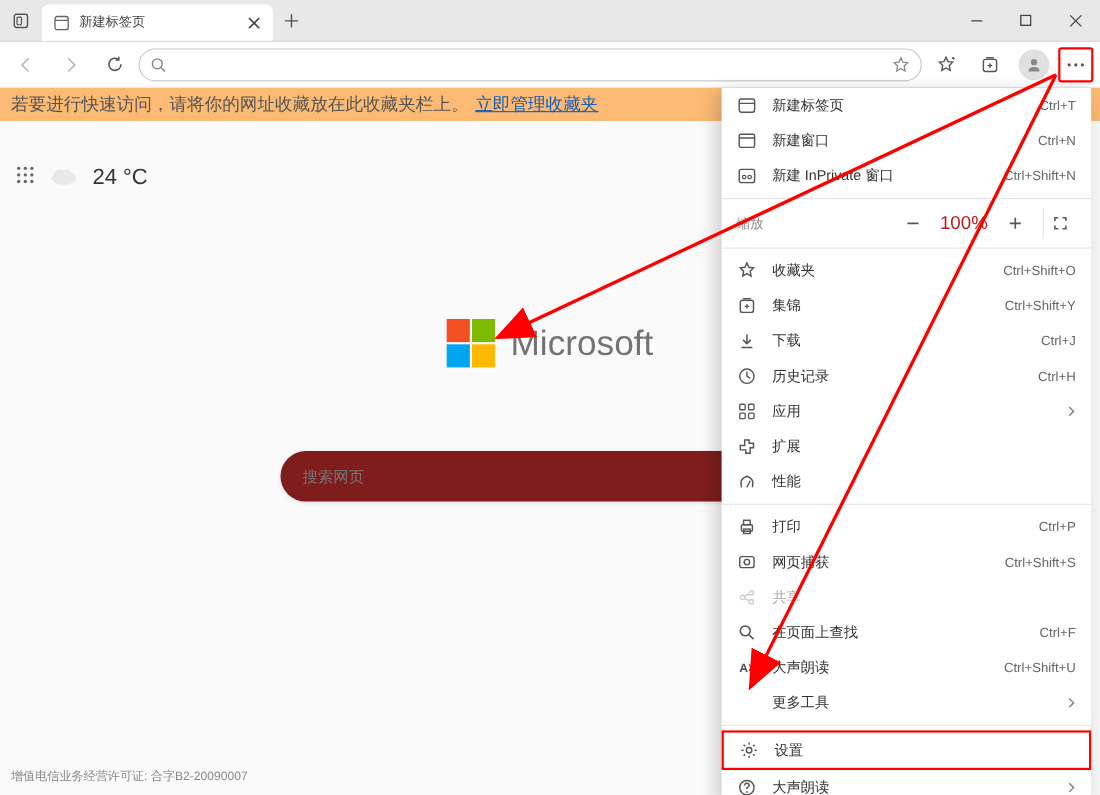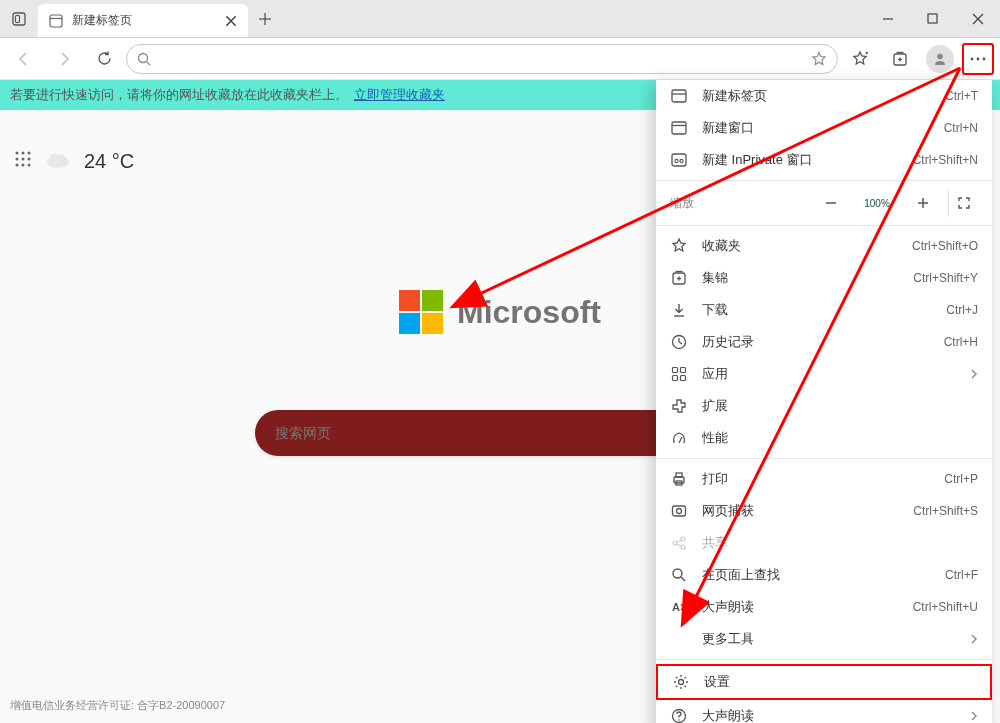--- a/index.html
+++ b/index.html
@@ -21,33 +21,33 @@
     .tb-btn { width: 36px; height: 32px; display: flex; align-items: center; justify-content: center; color: #555; cursor: pointer; border-radius: 4px; }
     .tb-btn.disabled { color: #bbb; cursor: default; }
     .addr { flex: 1; height: 30px; border: 1px solid #c8c8c8; border-radius: 15px; display: flex; align-items: center; padding: 0 10px; gap: 8px; background: #fff; }
     .addr .search-icon { color: #888; }
     .addr input { border: none; outline: none; flex: 1; font-size: 13px; background: transparent; }
     .addr .star { color: #888; cursor: pointer; }
     .profile { width: 28px; height: 28px; border-radius: 50%; background: #e0e0e0; display: flex; align-items: center; justify-content: center; color: #888; }
     .more-btn { width: 32px; height: 32px; display: flex; align-items: center; justify-content: center; color: #555; cursor: pointer; border: 2.5px solid red; border-radius: 3px; }
     
     
-    .qa-bar { height: 30px; background: #5eead4; display: flex; align-items: center; padding: 0 10px; font-size: 13px; color: #555; gap: 6px; }
+    .qa-bar { height: 30px; background: #fdba74; display: flex; align-items: center; padding: 0 10px; font-size: 16px; color: #555; gap: 6px; }
     .qa-bar a { color: #1a5fb4; text-decoration: underline; cursor: pointer; }
     
     
     .content { background: #fafafa; position: relative; height: calc(723px - 38px - 42px - 30px); }
     .weather { position: absolute; top: 40px; left: 14px; display: flex; align-items: flex-start; gap: 12px; color: #555; }
     .apps-grid { width: 18px; height: 18px; }
     .weather .temp { font-size: 20px; color: #333; }
     
     .ms-logo-area { position: absolute; top: 180px; left: 50%; transform: translateX(-50%); display: flex; align-items: center; gap: 14px; }
     .ms-logo { width: 44px; height: 44px; display: grid; grid-template-columns: 1fr 1fr; grid-template-rows: 1fr 1fr; gap: 2px; }
     .ms-logo div:nth-child(1){background:#f25022}.ms-logo div:nth-child(2){background:#7fba00}.ms-logo div:nth-child(3){background:#00a4ef}.ms-logo div:nth-child(4){background:#ffb900}
-    .ms-text { font-size: 32px; color: #737373; font-weight: 700; }
+    .ms-text { font-size: 32px; color: #737373; font-weight: 400; }
     
     .searchbox { position: absolute; top: 300px; left: 50%; transform: translateX(-50%); width: 490px; height: 46px; background: #7f1d1d; border-radius: 23px; box-shadow: 0 1px 4px rgba(0,0,0,0.12); display: flex; align-items: center; padding: 0 20px; }
     .searchbox input { border: none; outline: none; flex: 1; font-size: 14px; color: #999; background: transparent; }
     
     .footer-text { position: absolute; bottom: 10px; left: 10px; font-size: 11px; color: #888; }
     .watermark { position: absolute; bottom: 6px; right: 10px; font-size: 11px; color: #aaa; }
     
     
     .menu { position: absolute; top: 80px; right: 8px; width: 336px; background: #fff; box-shadow: -4px 4px 16px rgba(0,0,0,0.2); z-index: 100; font-size: 13px; color: #333; }
     .menu-item { height: 32px; display: flex; align-items: center; padding: 0 14px; gap: 14px; cursor: pointer; }
@@ -55,21 +55,21 @@
     .menu-item .mi-label { flex: 1; }
     .menu-item .mi-shortcut { font-size: 12px; color: #666; }
     .menu-item .mi-chevron { color: #888; }
     .menu-item.disabled { color: #aaa; cursor: default; }
     .menu-item.disabled .mi-icon { color: #ccc; }
     .menu-item.highlight { border: 2.5px solid red; height: 36px; }
     .menu-sep { height: 1px; background: #e5e5e5; margin: 4px 0; }
     .menu-zoom { height: 36px; display: flex; align-items: center; padding: 0 14px; gap: 10px; }
     .menu-zoom .zlabel { flex: 1; color: #888; font-size: 12px; }
     .menu-zoom .zbtn { width: 30px; height: 28px; display: flex; align-items: center; justify-content: center; color: #555; cursor: pointer; }
-    .menu-zoom .zval { font-size: 10px; color: #14532d; min-width: 42px; text-align: center; }
+    .menu-zoom .zval { font-size: 17px; color: #b91c1c; min-width: 42px; text-align: center; }
     .menu-zoom .zfs { width: 30px; height: 28px; display: flex; align-items: center; justify-content: center; color: #555; cursor: pointer; border-left: 1px solid #e5e5e5; }
     
     
     .arrow-svg { position: absolute; top: 0; left: 0; pointer-events: none; z-index: 200; }
     
     svg { display: block; }
   </style>
 </head>
 <body>
 

